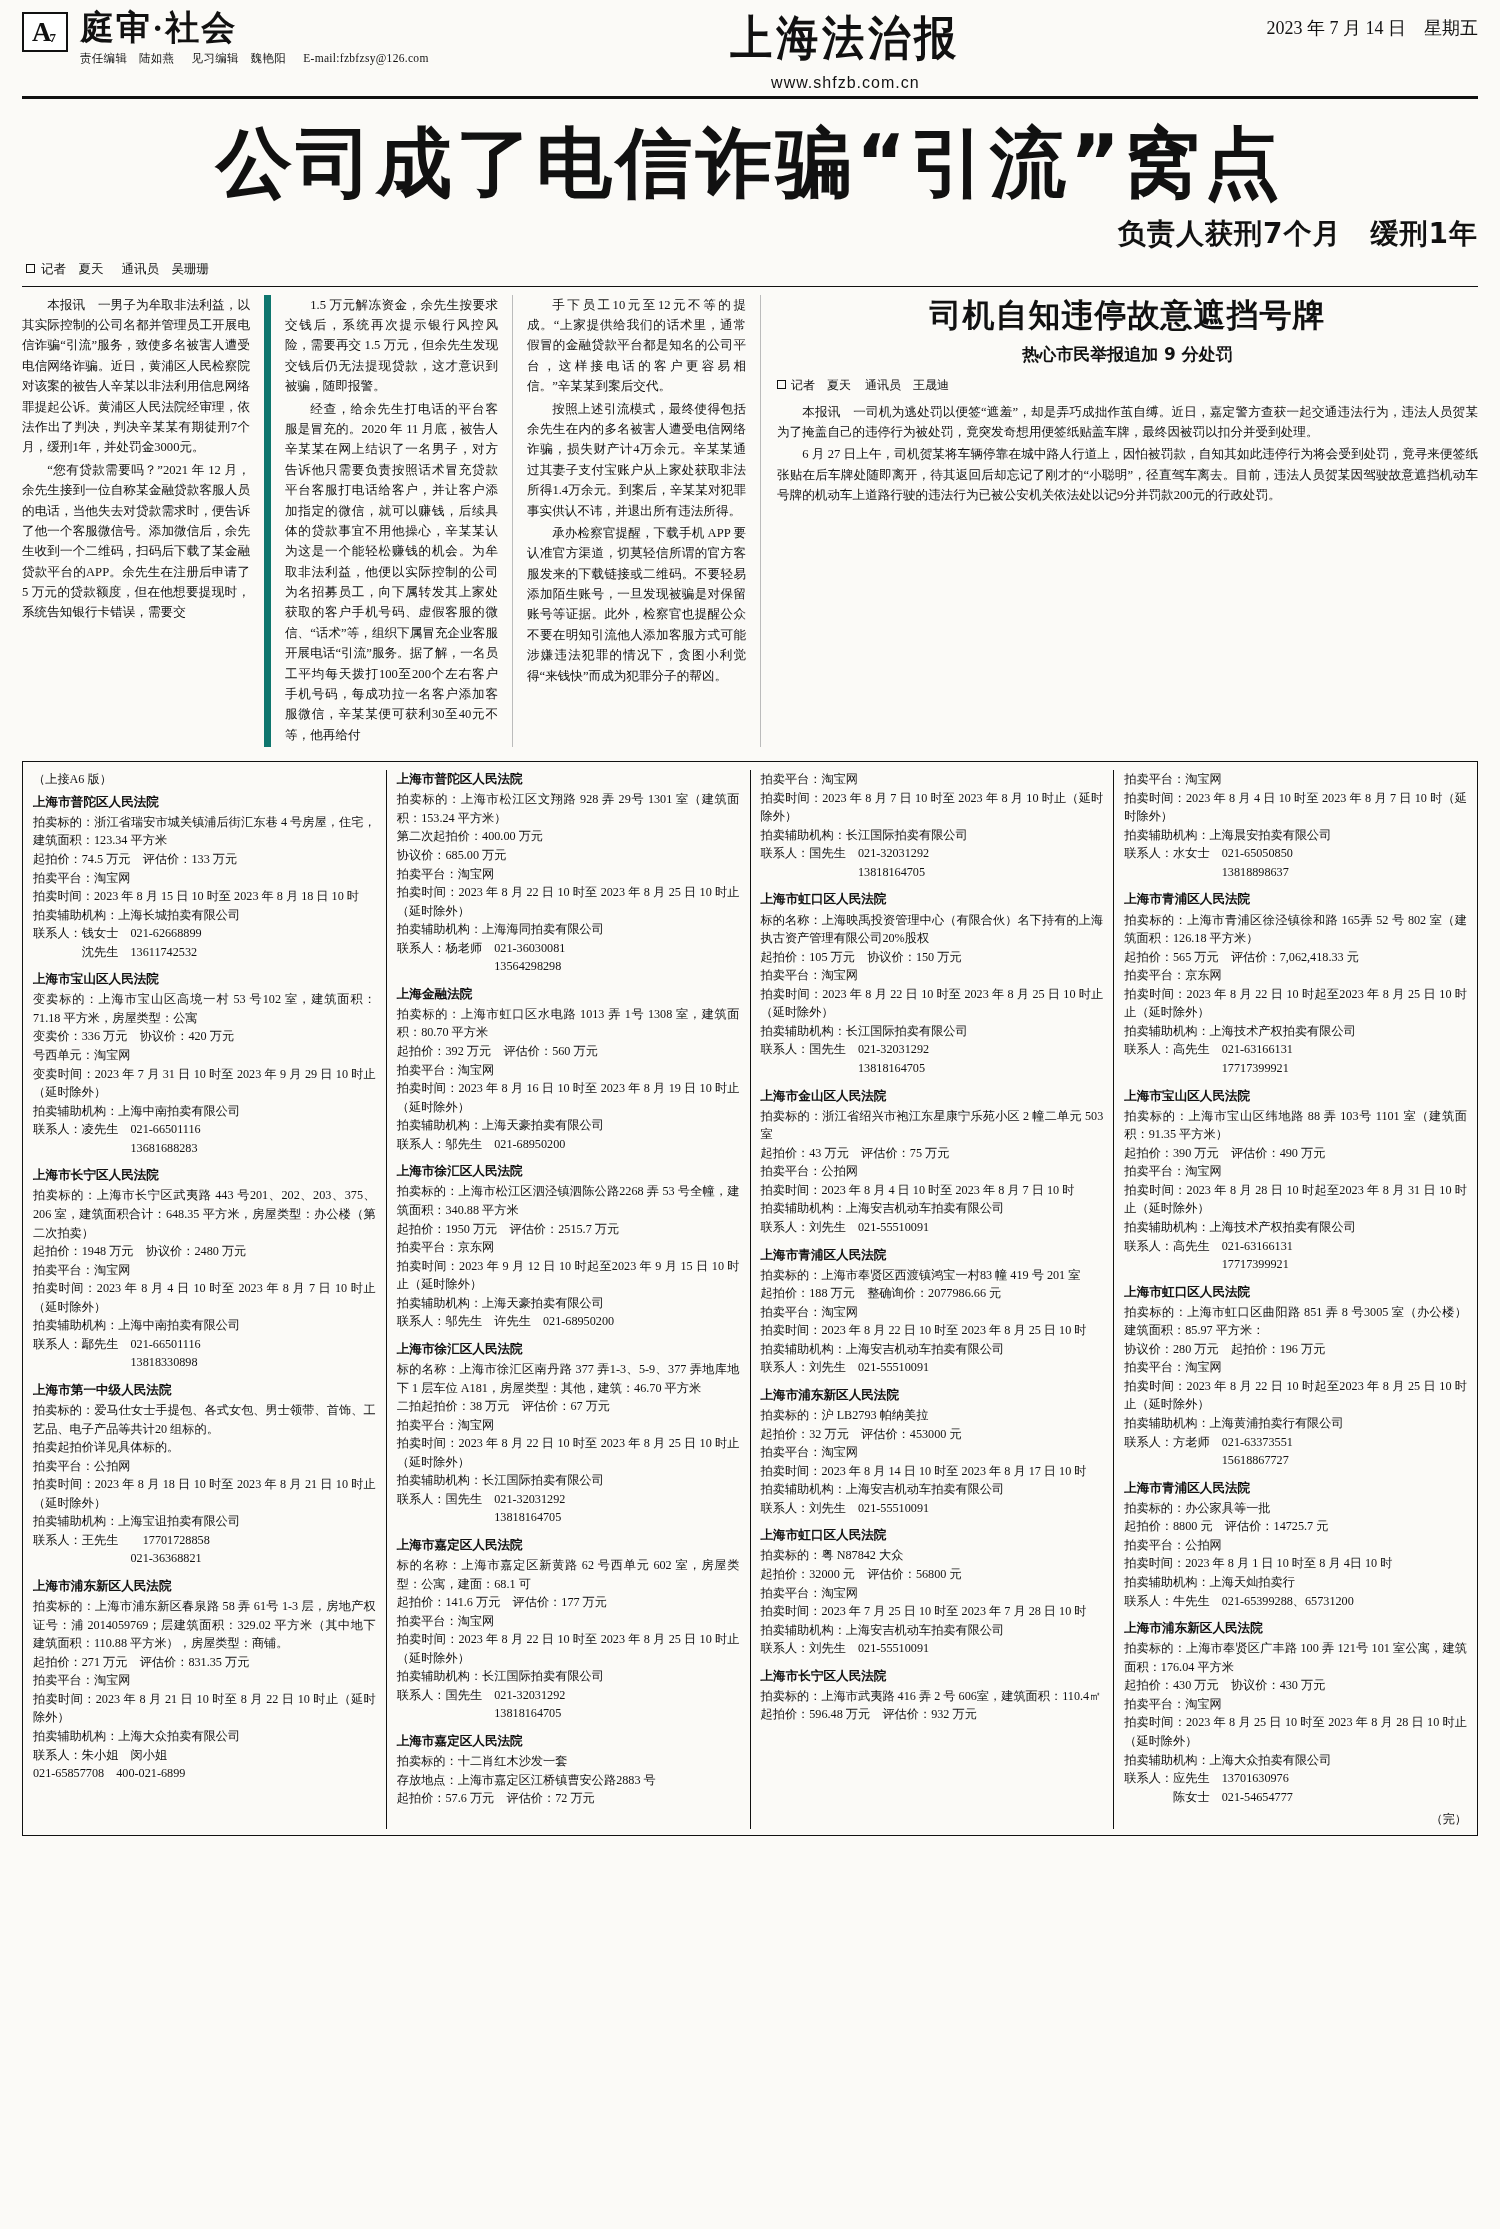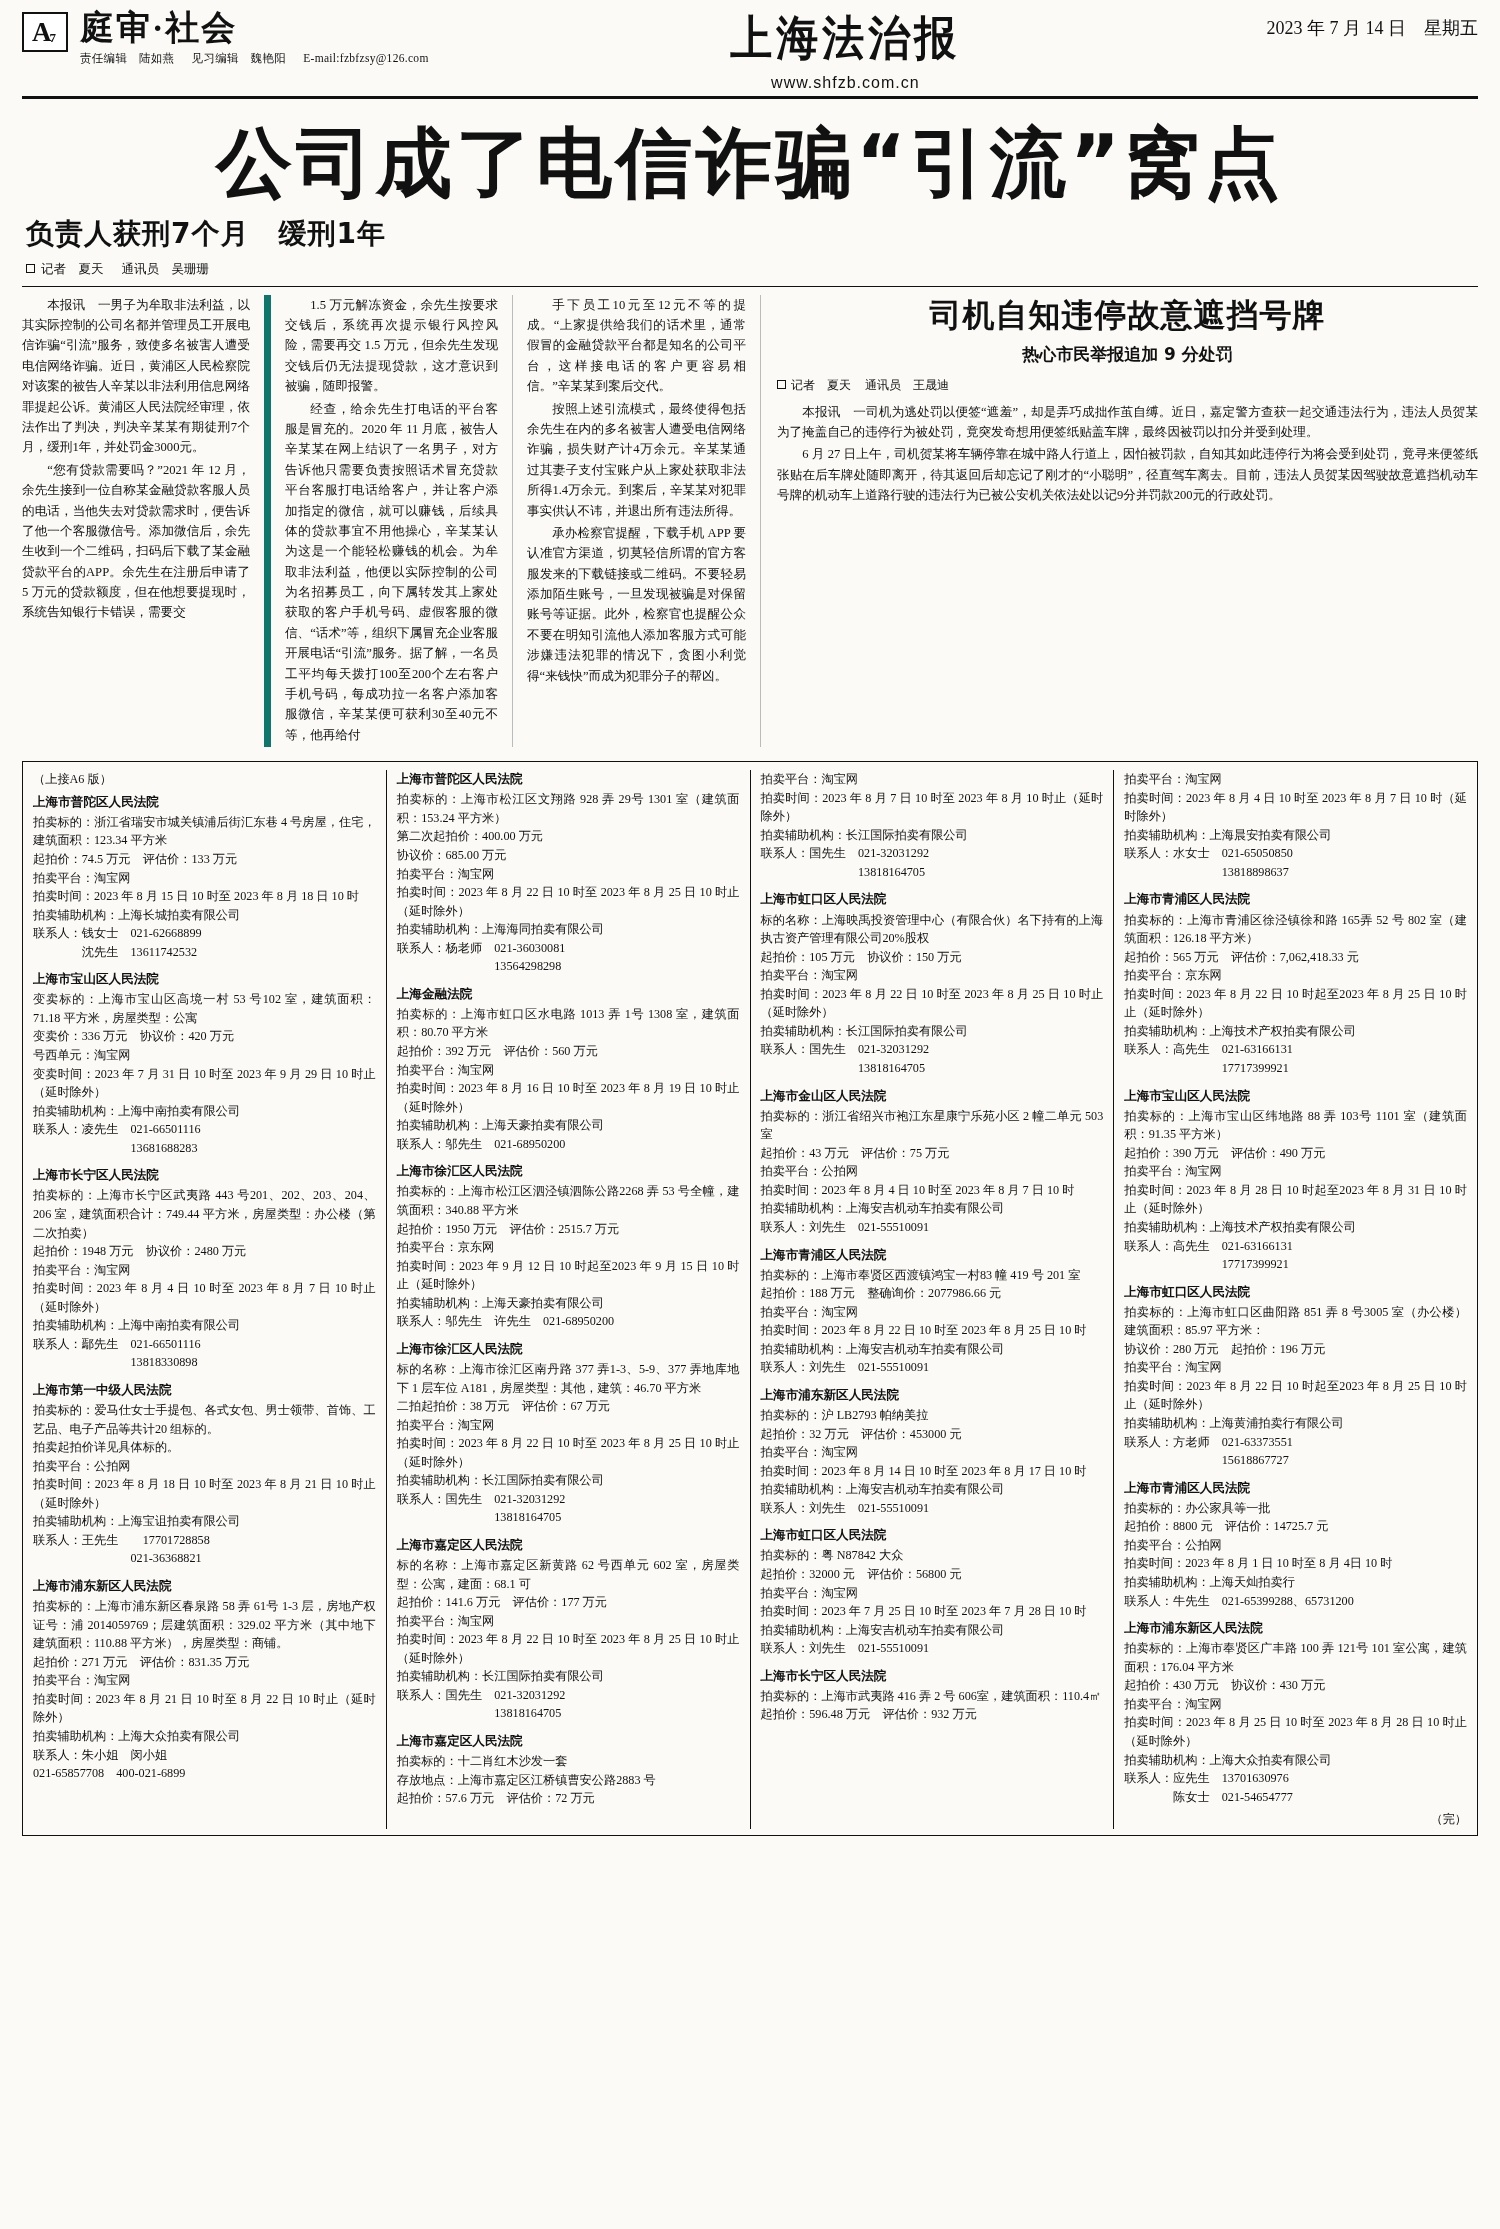--- a/index.html
+++ b/index.html
@@ -34,21 +34,21 @@
   }
   .paper-name .url { font-size:16px; letter-spacing:1px; margin-top:8px; font-family:"Liberation Sans", sans-serif; }
   .date { flex:0 0 230px; text-align:right; font-size:18px; padding-top:6px; }
 
   
   .headline {
     text-align:center; font-size:76px; font-weight:bold; letter-spacing:4px;
     font-family:"DejaVu Sans", sans-serif;
     margin:22px 0 6px 0; line-height:1.1;
   }
-  .subhead { font-size:28px; font-weight:bold; letter-spacing:1px; margin:10px 0 8px 4px; font-family:"DejaVu Sans", sans-serif;}
+  .subhead { font-size:28px; font-weight:bold; letter-spacing:1px; margin:10px 0 8px 4px; font-family:"DejaVu Sans", sans-serif;text-align:right;}
   .byline { font-size:12.5px; margin:6px 0 8px 4px; }
   .byline .box { display:inline-block; width:9px; height:9px; border:1px solid #111; margin-right:6px; }
   .byline span { margin-right:18px; }
   .rule-thin { border-top:1px solid #111; margin:4px 0 8px 0; }
 
   
   .top-cols { display:flex; gap:0; }
   .tcol { font-size:12.6px; line-height:1.62; text-align:justify; }
   .tcol.c1 { flex:0 0 242px; padding-right:14px; }
   .tcol.c2 { flex:0 0 248px; padding:0 14px; border-left:7px solid #0f766e; }
@@ -151,21 +151,21 @@
           <p class="ln">变卖标的：上海市宝山区高境一村 53 号102 室，建筑面积：71.18 平方米，房屋类型：公寓</p>
           <p class="ln">变卖价：336 万元　协议价：420 万元</p>
           <p class="ln">号西单元：淘宝网</p>
           <p class="ln">变卖时间：2023 年 7 月 31 日 10 时至 2023 年 9 月 29 日 10 时止（延时除外）</p>
           <p class="ln">拍卖辅助机构：上海中南拍卖有限公司</p>
           <p class="ln">联系人：凌先生　021-66501116</p>
           <p class="ln">　　　　　　　　13681688283</p>
         </div>
         <div>
           <div class="court">上海市长宁区人民法院</div>
-          <p class="ln">拍卖标的：上海市长宁区武夷路 443 号201、202、203、204、206 室，建筑面积合计：749.44 平方米，房屋类型：办公楼（第二次拍卖）</p>
+          <p class="ln">拍卖标的：上海市长宁区武夷路 443 号201、202、203、375、206 室，建筑面积合计：648.35 平方米，房屋类型：办公楼（第二次拍卖）</p>
           <p class="ln">起拍价：1948 万元　协议价：2480 万元</p>
           <p class="ln">拍卖平台：淘宝网</p>
           <p class="ln">拍卖时间：2023 年 8 月 4 日 10 时至 2023 年 8 月 7 日 10 时止（延时除外）</p>
           <p class="ln">拍卖辅助机构：上海中南拍卖有限公司</p>
           <p class="ln">联系人：鄢先生　021-66501116</p>
           <p class="ln">　　　　　　　　13818330898</p>
         </div>
         <div>
           <div class="court">上海市第一中级人民法院</div>
           <p class="ln">拍卖标的：爱马仕女士手提包、各式女包、男士领带、首饰、工艺品、电子产品等共计20 组标的。</p>

